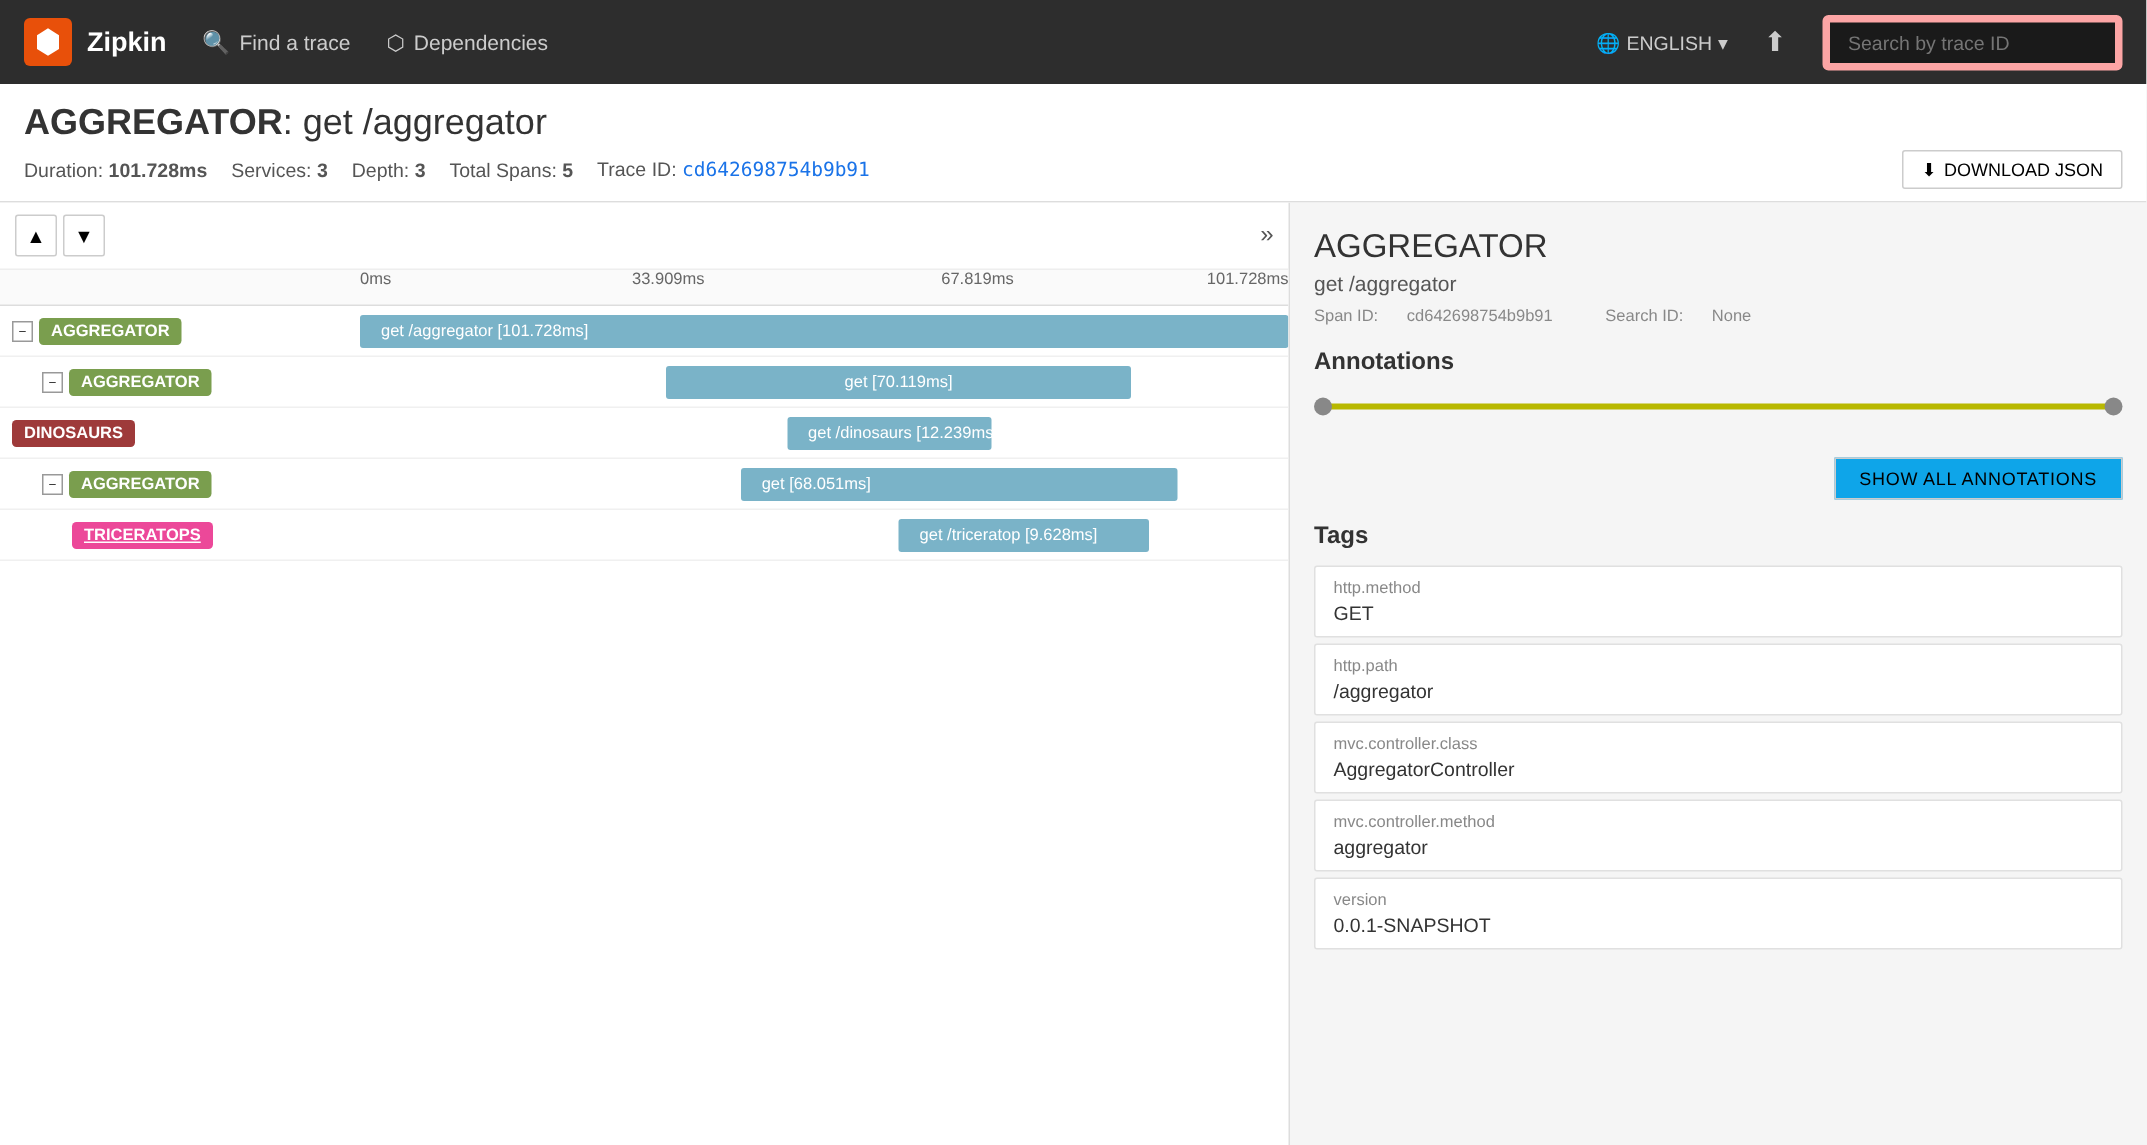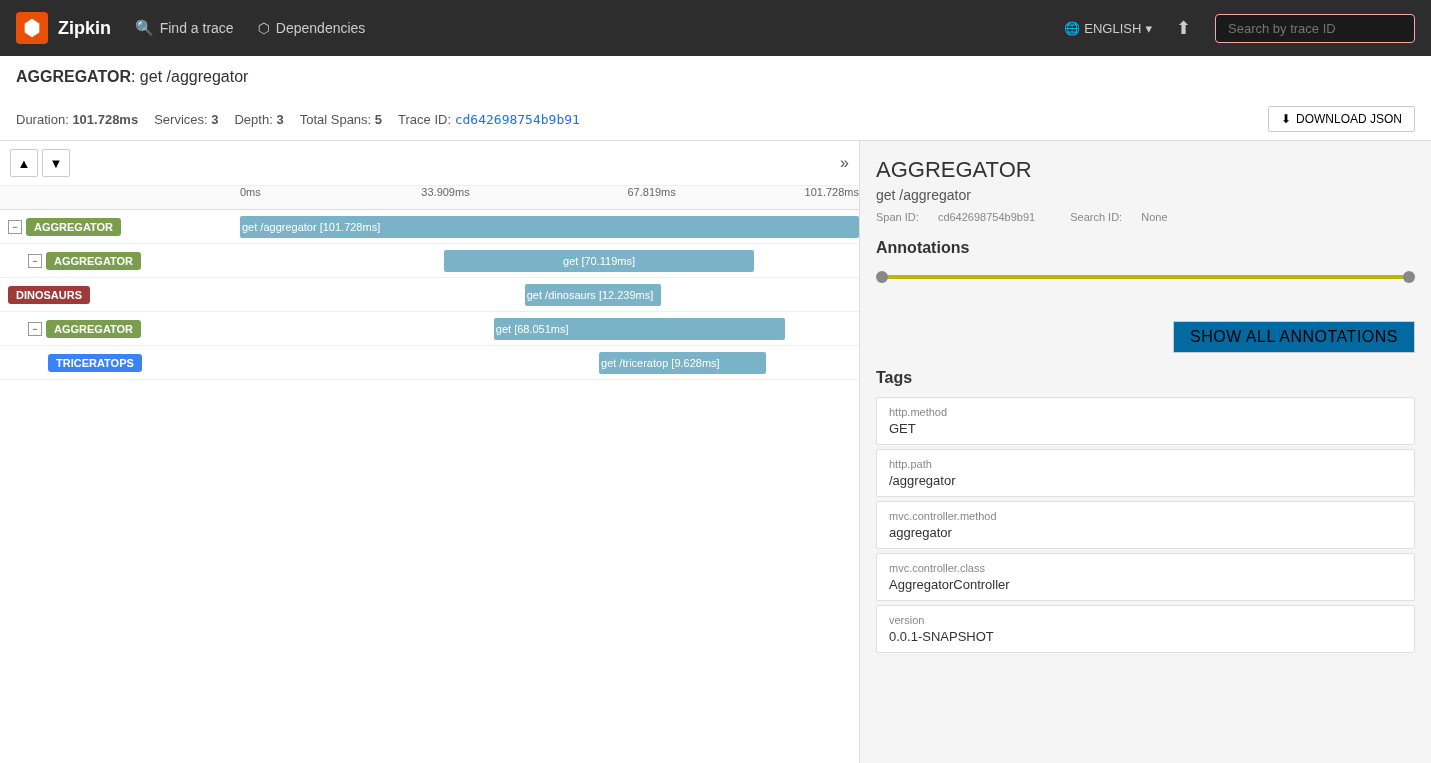--- a/index.html
+++ b/index.html
@@ -49,39 +49,39 @@
       cursor: pointer;
       font-size: 13px;
     }
     .navbar-upload {
       color: #ccc;
       cursor: pointer;
       font-size: 18px;
     }
     .navbar-search {
       background: #1a1a1a;
-      border: 1px solid #fca5a5;
+      border: 5px solid #fca5a5;
       border-radius: 4px;
       padding: 6px 12px;
       color: #888;
       width: 200px;
       font-size: 13px;
     }
 
     
     .page-header {
       background: white;
       padding: 12px 16px 0 16px;
       border-bottom: 1px solid #ddd;
     }
     .page-title {
-      font-size: 16px;
+      font-size: 24px;
       font-weight: normal;
       color: #333;
-      margin-bottom: 20px;
+      margin-bottom: 4px;
     }
     .page-title span.service { font-weight: bold; }
     .page-meta {
       display: flex;
       align-items: center;
       gap: 0;
       font-size: 13px;
       color: #555;
       padding-bottom: 8px;
     }
@@ -193,21 +193,21 @@
       height: 100%;
       display: flex;
       align-items: center;
     }
     .span-bar {
       position: absolute;
       height: 22px;
       border-radius: 2px;
       display: flex;
       align-items: center;
-      padding: 0 2px;
+      padding: 0 14px;
       font-size: 11px;
       color: white;
       white-space: nowrap;
       cursor: pointer;
     }
 
     
     .detail-panel {
       flex: 1;
       background: #f5f5f5;
@@ -256,26 +256,26 @@
     .annotation-dot {
       position: absolute;
       width: 12px;
       height: 12px;
       border-radius: 50%;
       background: #888;
       top: 4px;
     }
     .show-annotations-btn {
       border: 1px solid #ccc;
-      background: #0369a1;
+      background: #0ea5e9;
       padding: 6px 16px;
-      font-size: 16px;
+      font-size: 12px;
       cursor: pointer;
       letter-spacing: 0.5px;
-      margin-top: 18px;
+      margin-top: 8px;
     }
 
     .tags-section {}
     .tag-item {
       background: white;
       border: 1px solid #e0e0e0;
       padding: 8px 12px;
       margin-bottom: 4px;
       border-radius: 2px;
     }
@@ -420,21 +420,21 @@
         </div>
         <div class="span-bar-area">
           <div class="span-bar" style="left:41%; width:47%; background:#7ab3c8;">
             <span>get [68.051ms]</span>
           </div>
         </div>
       </div>
 
       <div class="span-row">
         <div class="span-indent" style="padding-left:48px;">
-          <span class="span-label" style="background:#3b82f6;">TRICERATOPS</span>
+          <span class="span-label" style="background:#ec4899;text-decoration:underline;">TRICERATOPS</span>
         </div>
         <div class="span-bar-area">
           <div class="span-bar" style="left:58%; width:27%; background:#7ab3c8;">
             <span>get /triceratop [9.628ms]</span>
           </div>
         </div>
       </div>
 
     </div>
   </div>
@@ -470,26 +470,26 @@
       <div id="tags-container">
           <div class="tag-item">
       <div class="tag-key">http.method</div>
       <div class="tag-value">GET</div>
     </div>
           <div class="tag-item">
       <div class="tag-key">http.path</div>
       <div class="tag-value">/aggregator</div>
     </div>
           <div class="tag-item">
+      <div class="tag-key">mvc.controller.class</div>
+      <div class="tag-value">AggregatorController</div>
+    </div>
+          <div class="tag-item">
       <div class="tag-key">mvc.controller.method</div>
       <div class="tag-value">aggregator</div>
-    </div>
-          <div class="tag-item">
-      <div class="tag-key">mvc.controller.class</div>
-      <div class="tag-value">AggregatorController</div>
     </div>
           <div class="tag-item">
       <div class="tag-key">version</div>
       <div class="tag-value">0.0.1-SNAPSHOT</div>
     </div>
         </div>
     </div>
   </div>
 
 </div>

